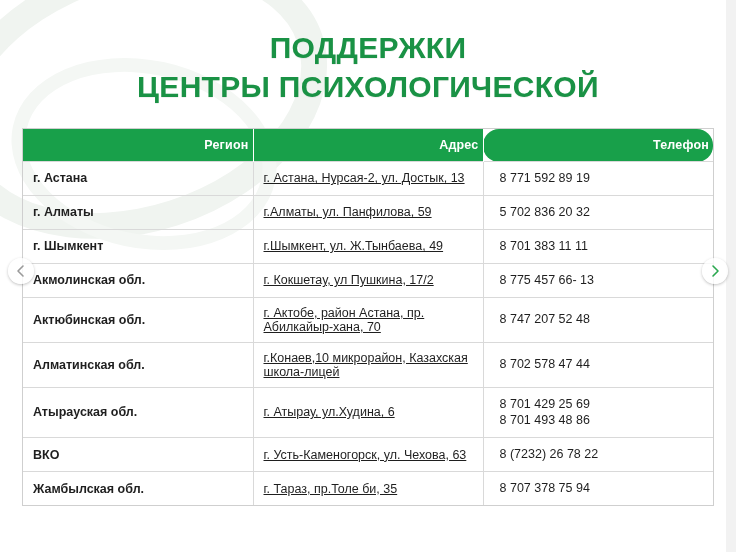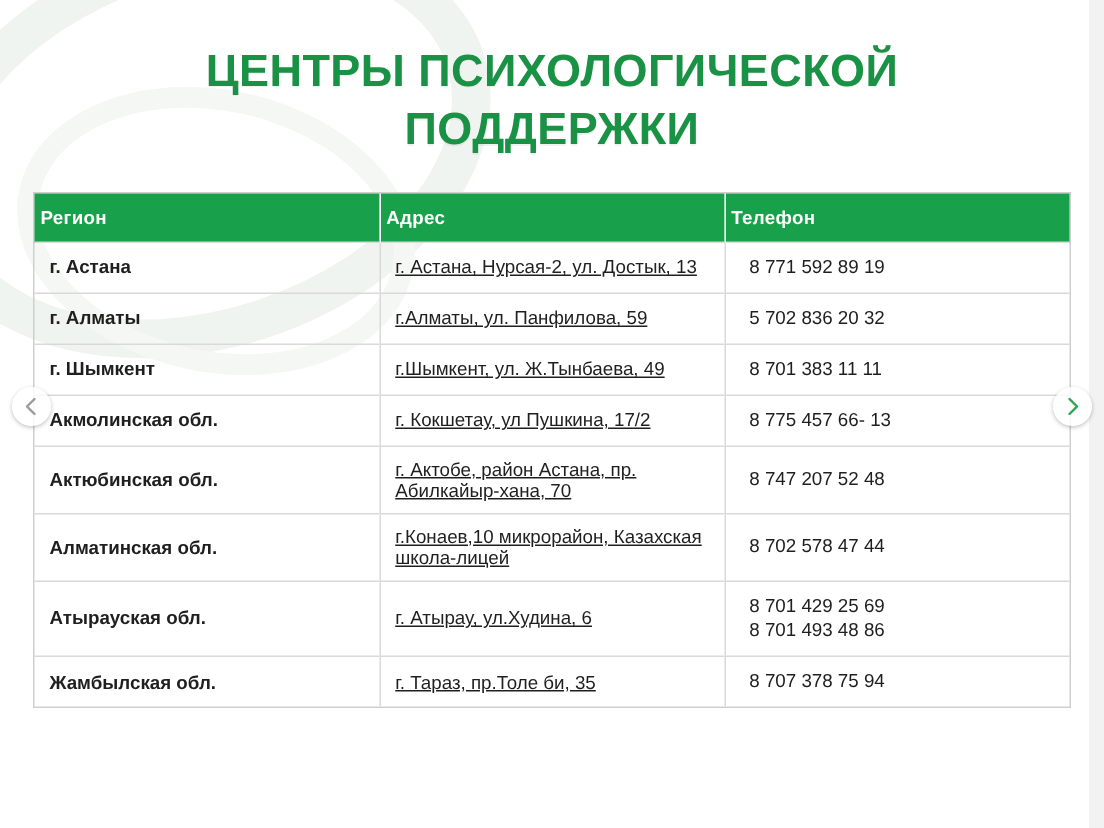--- a/index.html
+++ b/index.html
@@ -72,26 +72,26 @@
     width: 100%;
     table-layout: fixed;
     font-size: 12.5px;
   }
 
   table.centers thead th {
     background: #18a04a;
     color: #ffffff;
     font-weight: bold;
     font-size: 12.5px;
-    text-align: left;
+    text-align: right;
     padding: 9px 4px;
     border-right: 1px solid #ffffff;
     letter-spacing: 0.2px;
   }
-  table.centers thead th:last-child { border-right: none; }
+  table.centers thead th:last-child { border-right: none; border-radius: 16px; }
 
   table.centers td {
     border-top: 1px solid #d9d9d9;
     border-right: 1px solid #d9d9d9;
     padding: 8px 10px;
     vertical-align: middle;
     color: #1f1f1f;
     font-size: 12.5px;
   }
   table.centers td:last-child { border-right: none; padding-left: 16px; }
@@ -145,22 +145,22 @@
 </head>
 <body>
 
 <div class="bg-swoosh"></div>
 <div class="bg-swoosh2"></div>
 <div class="edge-strip-right"></div>
 
 <div class="slide">
 
   <div class="title">
+    <div>ПОДДЕРЖКИ</div>
     <div>ЦЕНТРЫ ПСИХОЛОГИЧЕСКОЙ</div>
-    <div>ПОДДЕРЖКИ</div>
   </div>
 
   <div class="table-wrap">
     <table class="centers">
       <thead>
         <tr>
           <th>Регион</th>
           <th>Адрес</th>
           <th>Телефон</th>
         </tr>
@@ -194,20 +194,25 @@
         <tr>
           <td class="col-region">Алматинская обл.</td>
           <td class="col-address">г.Конаев,10 микрорайон, Казахская школа-лицей</td>
           <td class="col-phone">8 702 578 47 44</td>
         </tr>
         <tr>
           <td class="col-region">Атырауская обл.</td>
           <td class="col-address">г. Атырау, ул.Худина, 6</td>
           <td class="col-phone">8 701 429 25 69
 8 701 493 48 86</td>
+        </tr>
+        <tr>
+          <td class="col-region">ВКО</td>
+          <td class="col-address">г. Усть-Каменогорск, ул. Чехова, 63</td>
+          <td class="col-phone">8 (7232) 26 78 22</td>
         </tr>
         <tr>
           <td class="col-region">Жамбылская обл.</td>
           <td class="col-address">г. Тараз, пр.Толе би, 35</td>
           <td class="col-phone">8 707 378 75 94</td>
         </tr>
       </tbody>
     </table>
   </div>
 

